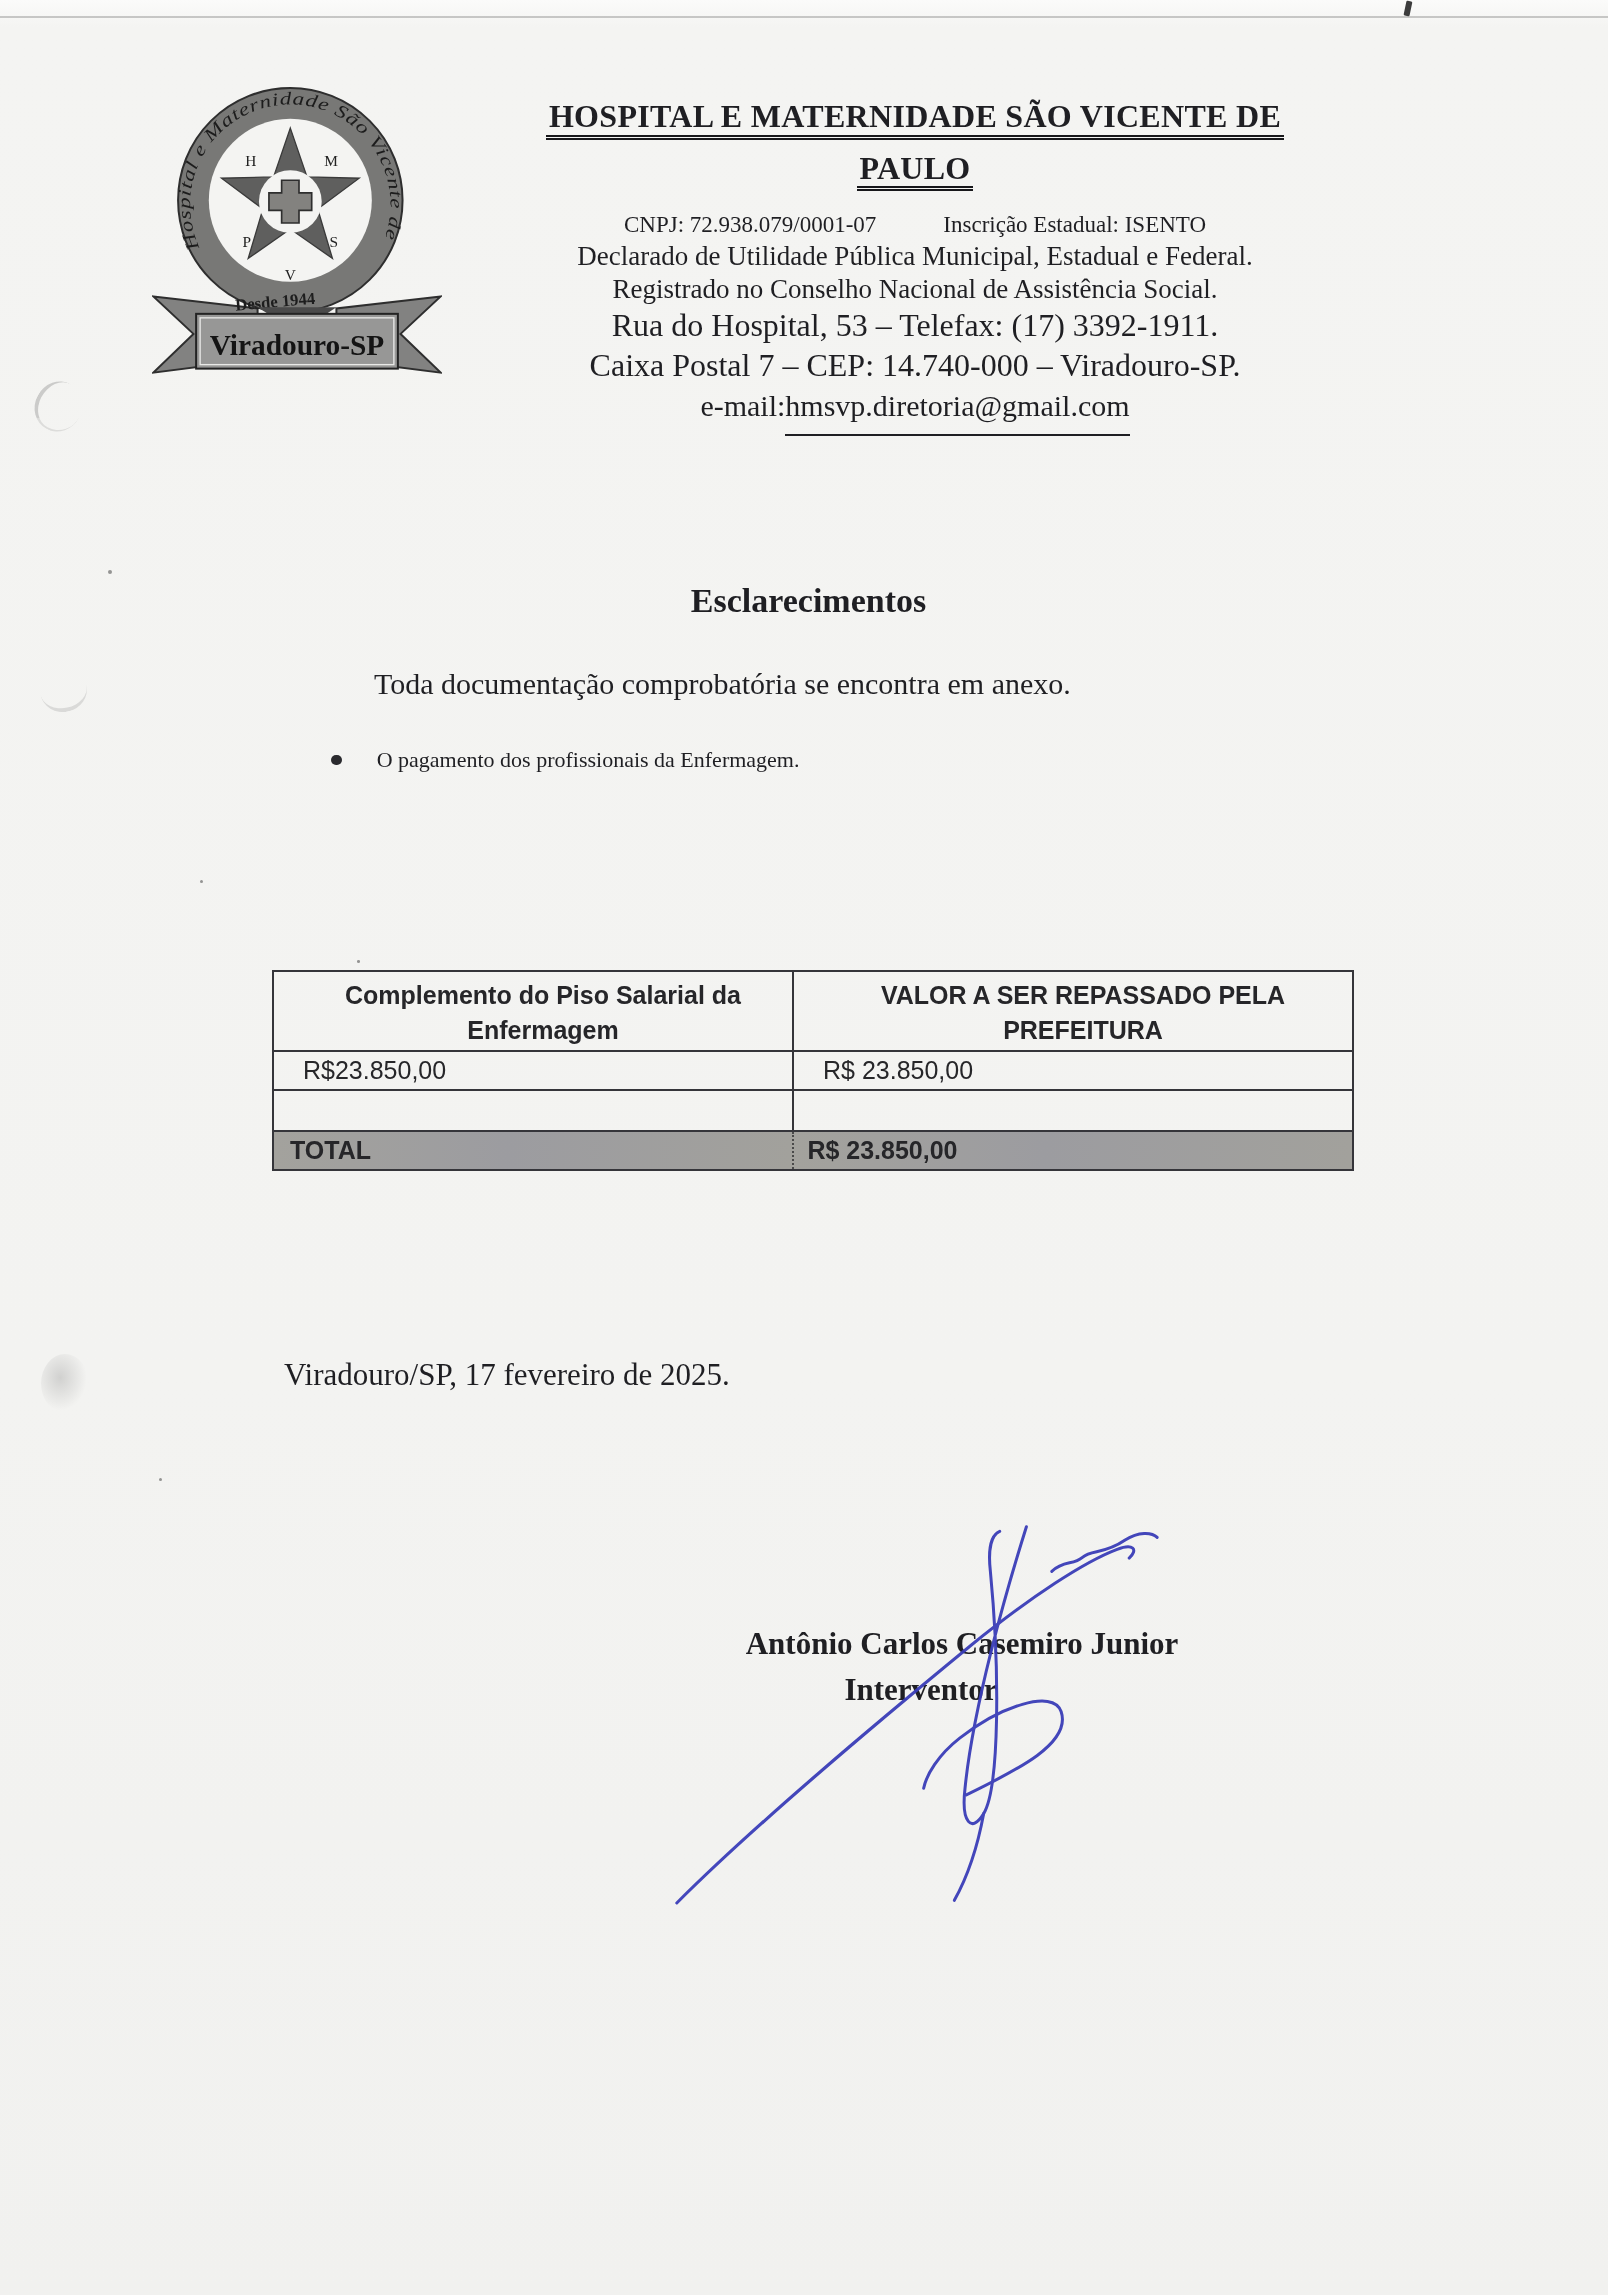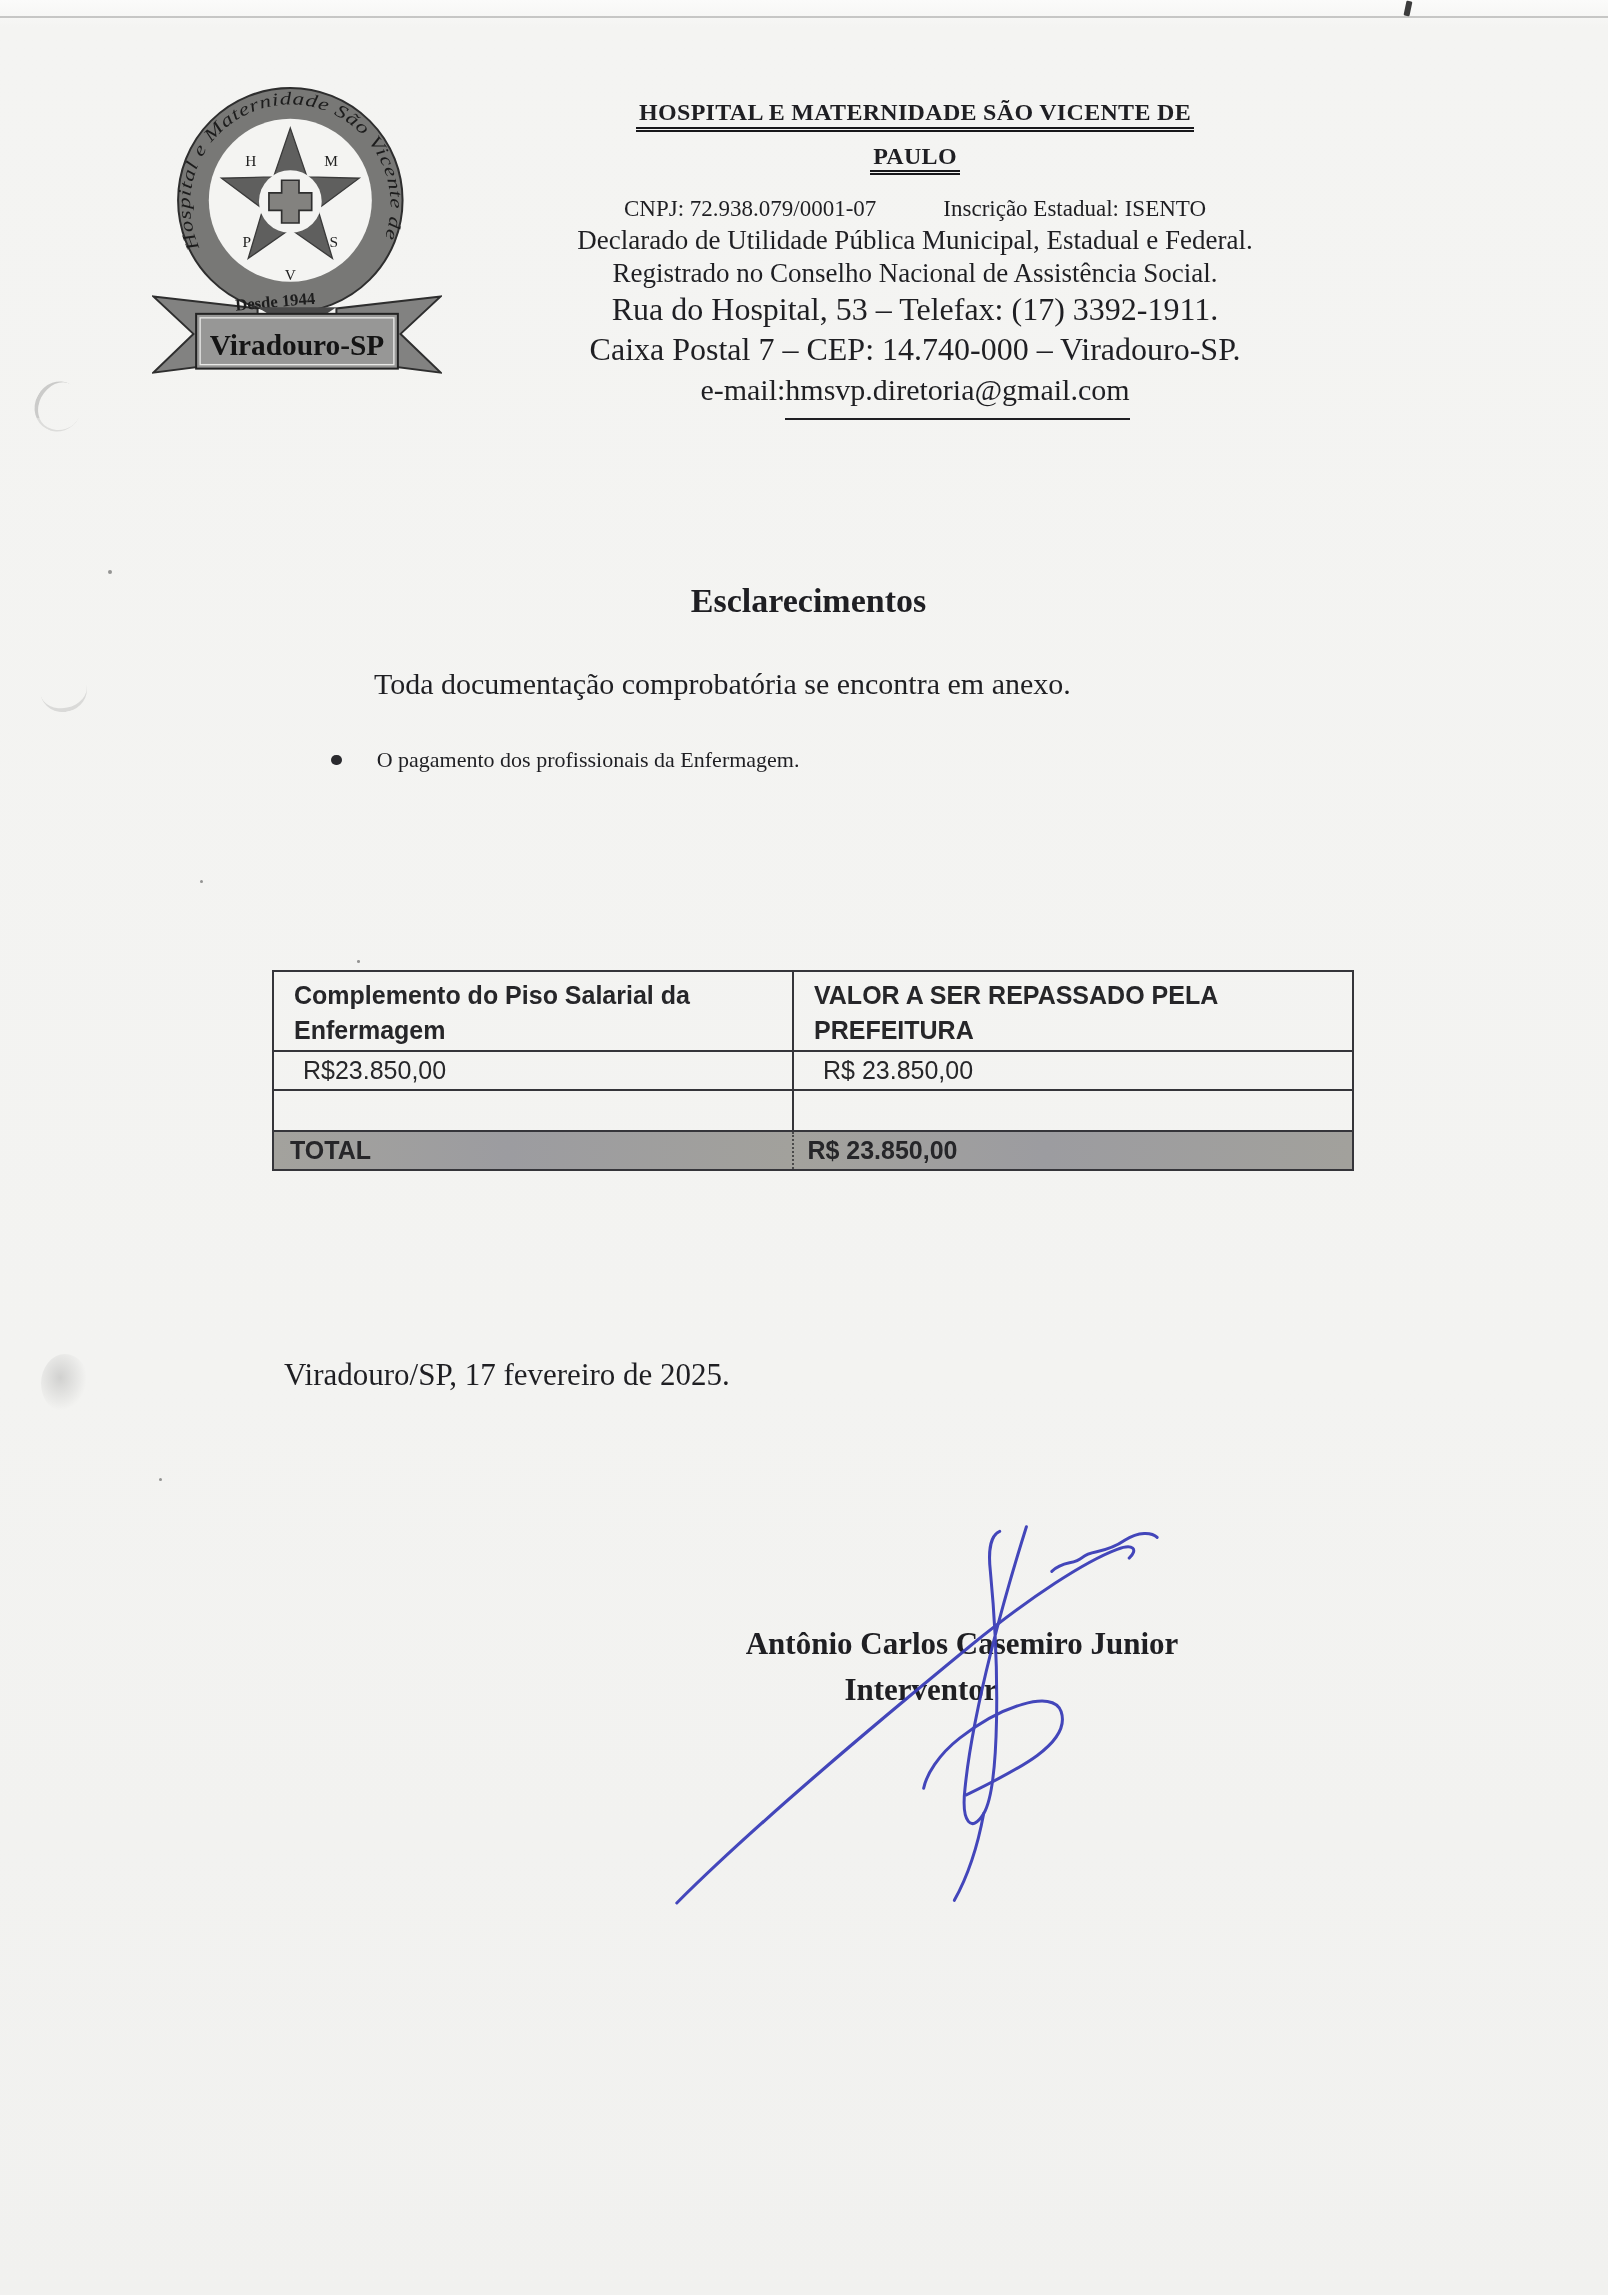--- a/index.html
+++ b/index.html
@@ -19,21 +19,21 @@
   .mark-fold{position:absolute;left:40px;top:668px;width:47px;height:40px;border-bottom:4px solid rgba(150,150,150,.28);border-radius:50%;transform:rotate(-12deg);}
   .dot{position:absolute;background:rgba(70,70,70,.55);border-radius:50%;}
   .d1{left:108px;top:570px;width:4px;height:4px;}
   .d2{left:200px;top:880px;width:3.3px;height:3.3px;}
   .d3{left:159px;top:1478px;width:3.3px;height:3.3px;}
   .d4{left:357px;top:960px;width:3.3px;height:2.7px;}
 
   
   .logo{position:absolute;left:152px;top:72px;width:290px;height:314px;}
   .hdr{position:absolute;left:374px;top:100px;width:1082px;text-align:center;}
-  .hdr-title{font-size:24px;font-weight:bold;line-height:1.0;letter-spacing:0.3px;}
+  .hdr-title{font-size:32px;font-weight:bold;line-height:1.0;letter-spacing:0.3px;}
   .hdr-title .ul{display:inline-block;border-bottom:5.3px double #17171a;padding:0 2.7px 2.7px 2.7px;}
   .hdr-title .l2{margin-top:12px;}
   .hdr-cnpj{margin-top:21px;font-size:23px;display:flex;justify-content:center;gap:67px;}
   .hdr-line{font-size:27px;margin-top:2.7px;line-height:1.12;}
   .hdr-line.big{font-size:32px;margin-top:4px;}
   .hdr-email{font-size:30px;margin-top:5.3px;}
   .hdr-email .mail{border-bottom:2px solid #1f1f23;padding-bottom:12px;}
 
   
   .sect-title{position:absolute;left:281px;top:582px;width:1055px;text-align:center;font-size:34px;font-weight:bold;}
@@ -44,21 +44,21 @@
 
   
   .tbl{
     position:absolute;left:272px;top:970px;width:1078px;
     border:2px solid #35353a;border-top-width:2.7px;
     font-family:"Liberation Sans", sans-serif;font-size:25px;color:#262629;
     display:grid;grid-template-columns:520px 1fr;
   }
   .tbl .cell{border-bottom:2px solid #35353a;display:flex;align-items:center;}
   .tbl .c-left{border-right:2px solid #35353a;}
-  .tbl .head{height:74px;justify-content:center;font-weight:bold;line-height:1.42;padding-top:4px;padding-left:20px;}
+  .tbl .head{height:74px;justify-content:center;text-align:center;font-weight:bold;line-height:1.42;padding-top:4px;padding-left:20px;}
   .tbl .val{height:37px;padding-left:29px;}
   .tbl .empty{height:39px;}
   .tbl .total{height:37px;border-bottom:none;font-weight:bold;
     background:linear-gradient(90deg,#a3a29d 0%,#9c9ca0 45%,#a2a19c 100%);}
   .tbl .total.c-left{border-right:2px dotted #4a4a4a;padding-left:16px;}
   .tbl .total.c-right{padding-left:13.4px;}
 
   
   .dateline{position:absolute;left:284px;top:1357px;font-size:31px;}
   .signblock{position:absolute;left:628px;top:1628px;width:668px;text-align:center;font-weight:bold;font-size:31px;line-height:1.0;}

